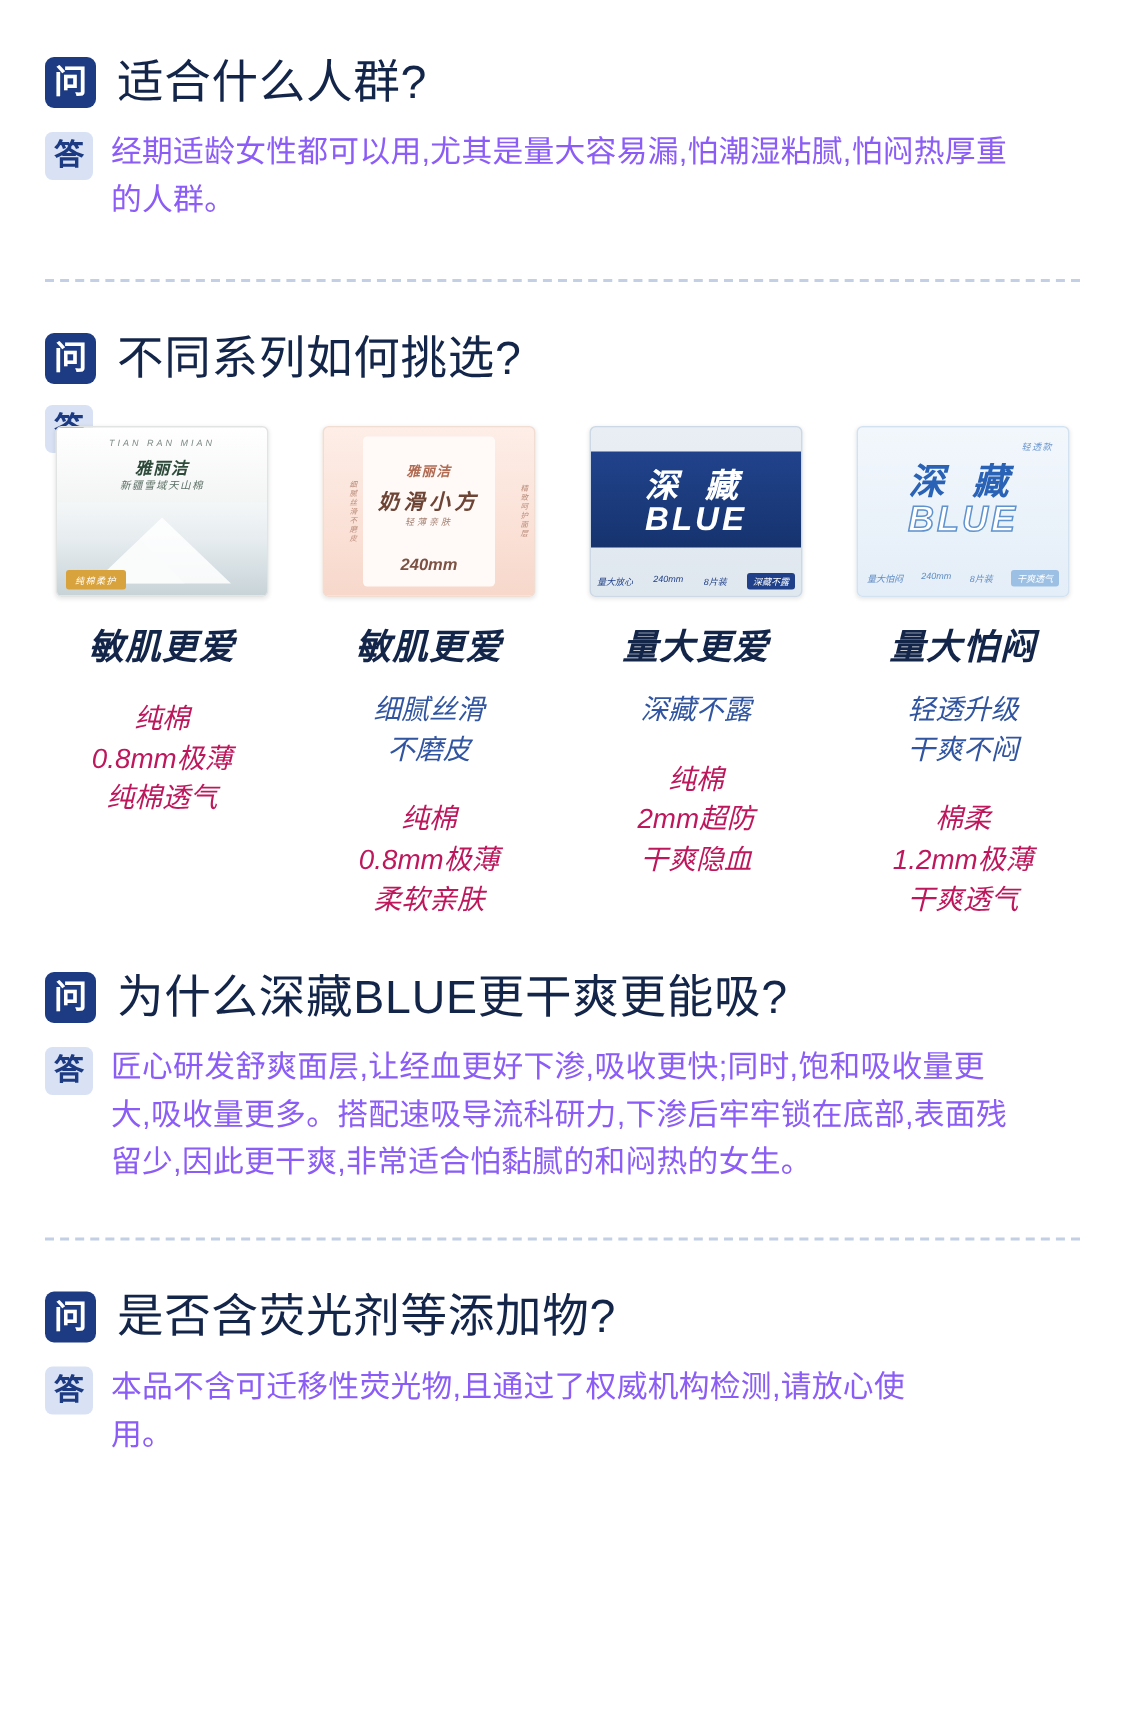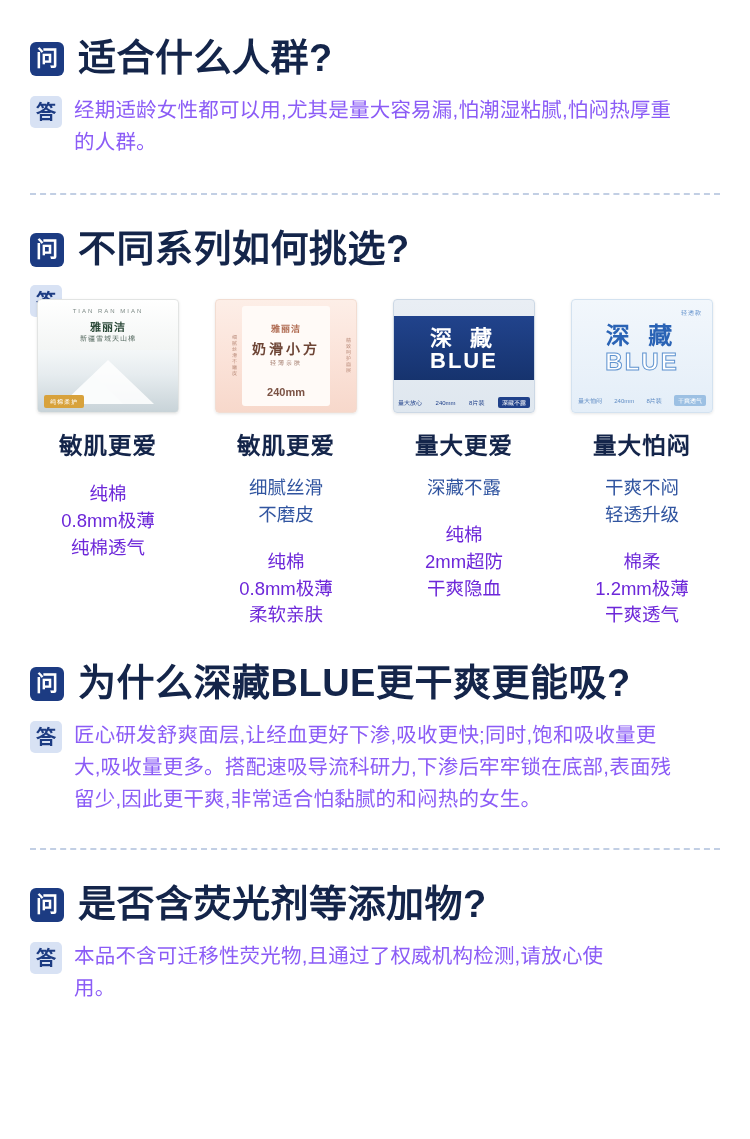--- a/index.html
+++ b/index.html
@@ -48,22 +48,22 @@
   .badge.answer {
     background: #d8e2f4;
     color: #1c3b82;
     width: 32px;
     height: 32px;
     line-height: 32px;
     font-size: 20px;
     border-radius: 5px;
   }
   .q-text {
-    font-size: 38px;
-    font-weight: 700;
+    font-size: 31px;
+    font-weight: 400;
     color: #14254a;
     letter-spacing: 0.5px;
     line-height: 1.1;
   }
   .a-row {
     display: flex;
     gap: 12px;
     margin-top: 10px;
   }
   .a-badge-wrap {
@@ -86,20 +86,21 @@
 
   
   .products {
     display: flex;
     justify-content: space-between;
     margin-top: 18px;
   }
   .product {
     width: 156px;
     text-align: center;
+    font-style: italic;
   }
   .pack {
     width: 140px;
     height: 112px;
     margin: 0 auto;
     border-radius: 4px;
     position: relative;
     overflow: hidden;
     box-shadow: 0 1px 3px rgba(0,0,0,0.10);
   }
@@ -241,21 +242,21 @@
     margin-top: 14px;
     font-size: 18.5px;
     line-height: 1.45;
     color: #3155a0;
     font-weight: 500;
   }
   .p-spec {
     margin-top: 20px;
     font-size: 18.5px;
     line-height: 1.45;
-    color: #6d28d9;
+    color: #be185d;
     font-weight: 500;
   }
 </style>
 </head>
 <body>
 
 <div class="page">
 
   <div class="qa-block" style="padding-top:38px;">
     <div class="q-row">
@@ -356,22 +357,22 @@
           <div class="en">BLUE</div>
           <div class="footbar">
             <span>量大怕闷</span>
             <span>240mm</span>
             <span>8片装</span>
             <span class="chip">干爽透气</span>
           </div>
         </div>
         <div class="p-title">量大怕闷</div>
         <div class="p-desc">
+          <div>轻透升级</div>
           <div>干爽不闷</div>
-          <div>轻透升级</div>
         </div>
         <div class="p-spec">
           <div>棉柔</div>
           <div>1.2mm极薄</div>
           <div>干爽透气</div>
         </div>
       </div>
 
     </div>
   </div>

